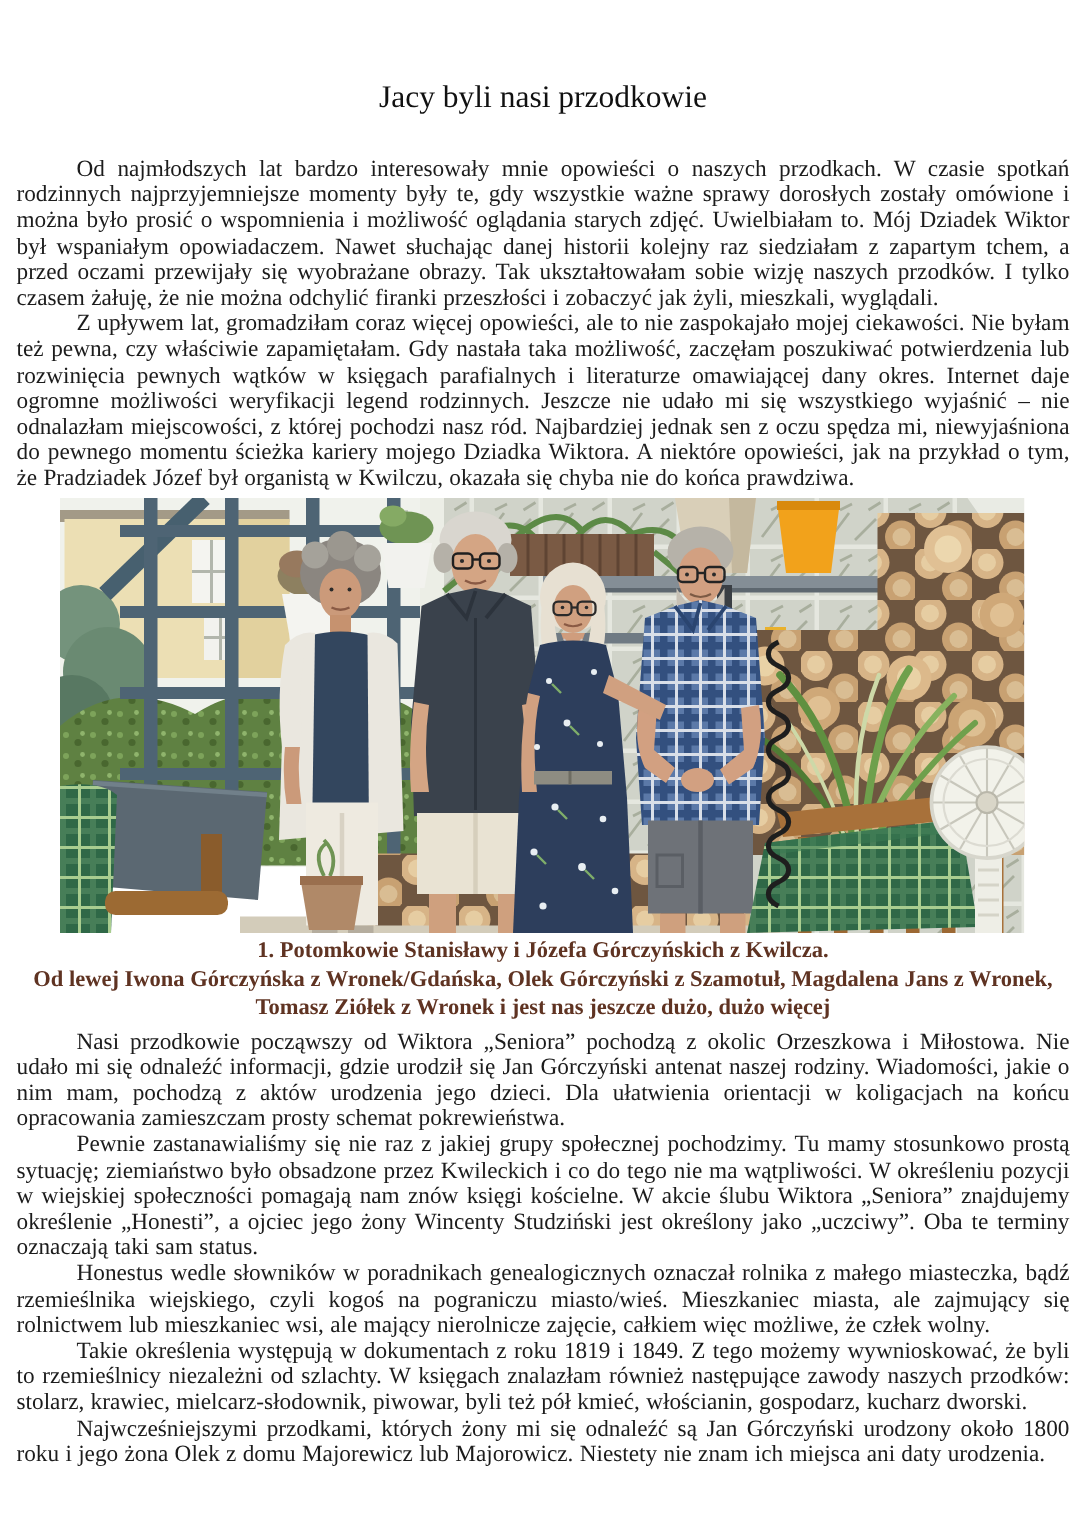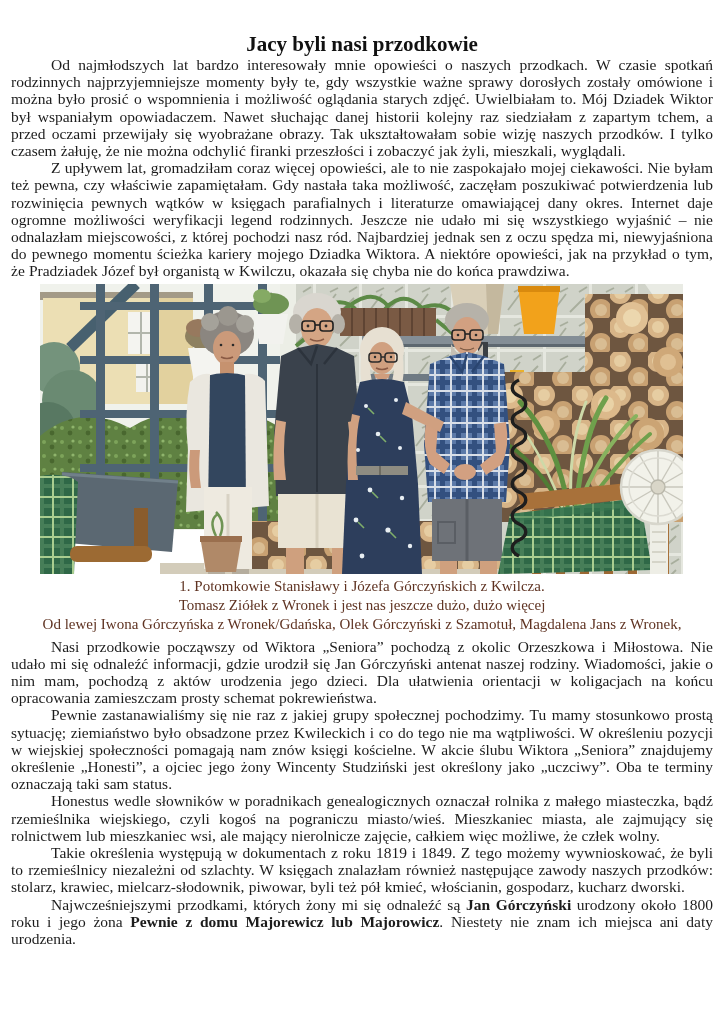--- a/index.html
+++ b/index.html
@@ -1,30 +1,30 @@
 <!DOCTYPE html>
 <html lang="pl"><head>
 <meta charset="utf-8">
 <style>
   html,body{margin:0;padding:0;background:#ffffff;}
   body{width:724px;height:1024px;overflow:hidden;
        font-family:"Liberation Serif","DejaVu Serif",serif;color:#1c1c1c;}
   .page{padding:0 11px;}
-  h1.title{margin:0;padding-top:32px;font-size:21px;line-height:24px;
-           font-weight:bold;text-align:center;color:#111;}
-  .body-text{}
+  h1.title{margin:0;padding-top:52px;font-size:21px;line-height:24px;
+           font-weight:normal;text-align:center;color:#111;}
+  .body-text{margin-top:28px;}
   p.para{margin:0;font-size:15.5px;line-height:17.2px;text-align:justify;
          text-indent:40px;word-spacing:0.02em;}
   figure.photo{margin:4px 0 0 29px;padding:0;width:643px;height:290px;overflow:hidden;}
   figure.photo svg{display:block;}
-  .caption{margin-top:3px;text-align:center;font-weight:normal;color:#5f3322;
+  .caption{margin-top:3px;text-align:center;font-weight:bold;color:#5f3322;
            font-size:15px;line-height:19px;}
   .caption div{white-space:nowrap;}
   .body-text-2{margin-top:4px;}
-  b{font-weight:bold;}
+  b{font-weight:normal;}
 </style>
 </head>
 <body>
 
 <div class="page">
 
   <h1 class="title">Jacy byli nasi przodkowie</h1>
 
   <div class="body-text">
     <p class="para"><span>Od najmłodszych lat bardzo interesowały mnie opowieści o naszych przodkach. W czasie spotkań rodzinnych najprzyjemniejsze momenty były te, gdy wszystkie ważne sprawy dorosłych zostały omówione i można było prosić o wspomnienia i możliwość oglądania starych zdjęć. Uwielbiałam to. Mój Dziadek Wiktor był wspaniałym opowiadaczem. Nawet słuchając danej historii kolejny raz siedziałam z zapartym tchem, a przed oczami przewijały się wyobrażane obrazy. Tak ukształtowałam sobie wizję naszych przodków. I tylko czasem żałuję, że nie można odchylić firanki przeszłości i zobaczyć jak żyli, mieszkali, wyglądali.</span></p>
@@ -318,26 +318,26 @@
             <line x1="618" y1="203" x2="649" y2="185"></line>
         </g>
         <circle cx="618" cy="203" r="29" fill="none" stroke="#dcdbd2" stroke-width="1.4"></circle>
         <circle cx="618" cy="203" r="7" fill="#d9d6c8" stroke="#b9b7aa" stroke-width="1.4"></circle>
       </g>
     </svg>
   </figure>
 
   <div class="caption">
     <div>1. Potomkowie Stanisławy i Józefa Górczyńskich z Kwilcza.</div>
+    <div>Od lewej Iwona Górczyńska z Wronek/Gdańska, Olek Górczyński z Szamotuł, Magdalena Jans z Wronek,</div>
     <div>Tomasz Ziółek z Wronek i jest nas jeszcze dużo, dużo więcej</div>
-    <div>Od lewej Iwona Górczyńska z Wronek/Gdańska, Olek Górczyński z Szamotuł, Magdalena Jans z Wronek,</div>
   </div>
 
   <div class="body-text body-text-2">
     <p class="para"><span>Nasi przodkowie począwszy od Wiktora „Seniora” pochodzą z okolic Orzeszkowa i Miłostowa. Nie udało mi się odnaleźć informacji, gdzie urodził się Jan Górczyński antenat naszej rodziny. Wiadomości, jakie o nim mam, pochodzą z aktów urodzenia jego dzieci. Dla ułatwienia orientacji w koligacjach na końcu opracowania zamieszczam prosty schemat pokrewieństwa.</span></p>
     <p class="para"><span>Pewnie zastanawialiśmy się nie raz z jakiej grupy społecznej pochodzimy. Tu mamy stosunkowo prostą sytuację; ziemiaństwo było obsadzone przez Kwileckich i co do tego nie ma wątpliwości. W określeniu pozycji w wiejskiej społeczności pomagają nam znów księgi kościelne. W akcie ślubu Wiktora „Seniora” znajdujemy określenie „Honesti”, a ojciec jego żony Wincenty Studziński jest określony jako „uczciwy”. Oba te terminy oznaczają taki sam status.</span></p>
     <p class="para"><span>Honestus wedle słowników w poradnikach genealogicznych oznaczał rolnika z małego miasteczka, bądź rzemieślnika wiejskiego, czyli kogoś na pograniczu miasto/wieś. Mieszkaniec miasta, ale zajmujący się rolnictwem lub mieszkaniec wsi, ale mający nierolnicze zajęcie, całkiem więc możliwe, że człek wolny.</span></p>
     <p class="para"><span>Takie określenia występują w dokumentach z roku 1819 i 1849. Z tego możemy wywnioskować, że byli to rzemieślnicy niezależni od szlachty. W księgach znalazłam również następujące zawody naszych przodków: stolarz, krawiec, mielcarz-słodownik, piwowar, byli też pół kmieć, włościanin, gospodarz, kucharz dworski.</span></p>
-    <p class="para"><span>Najwcześniejszymi przodkami, których żony mi się odnaleźć są </span><b>Jan Górczyński</b><span> urodzony około 1800 roku i jego żona </span><b>Pewnie z domu Majorewicz lub Majorowicz</b><span>. Niestety nie znam ich miejsca ani daty urodzenia.</span></p>
+    <p class="para"><span>Najwcześniejszymi przodkami, których żony mi się odnaleźć są </span><b>Jan Górczyński</b><span> urodzony około 1800 roku i jego żona </span><b>Olek z domu Majorewicz lub Majorowicz</b><span>. Niestety nie znam ich miejsca ani daty urodzenia.</span></p>
 
   </div>
 
 </div>
 
 </body></html>

